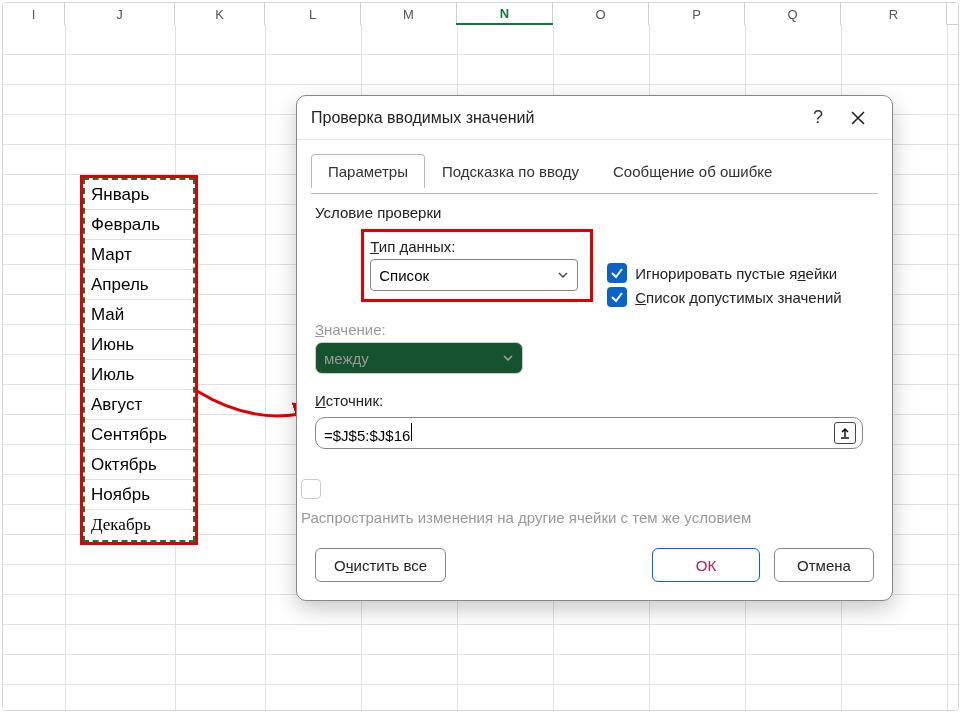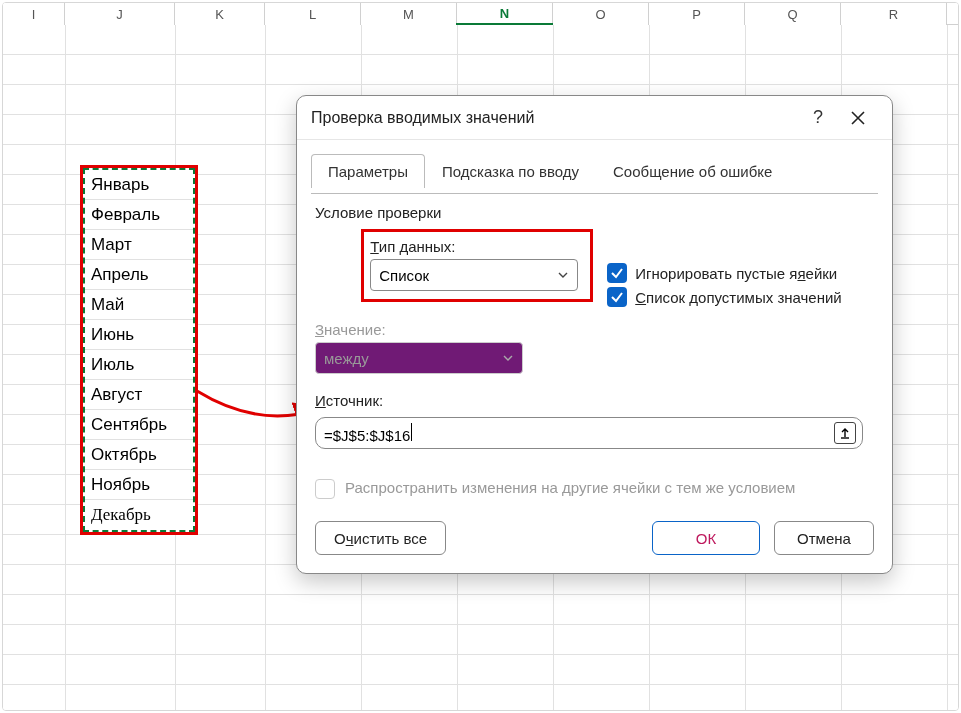--- a/index.html
+++ b/index.html
@@ -64,21 +64,21 @@
     border-bottom: 1px solid #e1e1e1;
     position: relative;
   }
   .vlines { position: absolute; left:0; top:22px; bottom:0; pointer-events:none; }
   .vline { position:absolute; top:0; bottom:0; border-right:1px solid #e1e1e1; }
 
   
   .month-box {
     position: absolute;
     left: 77px;
-    top: 162px;
+    top: 172px;
     width: 118px;
     border: 3px solid #e00000;
     padding: 0;
     z-index: 2;
   }
   .month-inner {
     border: 2px dashed #0a7a37;
     background: #fff;
   }
   .month-cell {
@@ -203,22 +203,23 @@
     height: 32px;
     padding: 0 8px;
     width: 208px;
     background: #fff;
     font-size: 15px;
     cursor: pointer;
   }
   .select-box.disabled {
     border-color: #ccc;
     color: #999;
-    background: #701a75;
+    background: #14532d;
     cursor: default;
+    border-radius: 7px;
   }
   .chev { width: 12px; height: 12px; }
 
   .check-row {
     display: flex;
     align-items: center;
     gap: 8px;
     font-size: 15px;
     color: #222;
     margin: 4px 0;
@@ -265,23 +266,24 @@
     align-items: center;
     justify-content: center;
     cursor: pointer;
   }
   .ref-btn svg { width: 12px; height: 12px; }
 
   .propagate {
     display: flex;
     align-items: flex-start;
     gap: 10px;
-    padding: 30px 18px 8px 18px;
+    padding: 30px 18px 8px 4px;
     color: #999;
     font-size: 15px;
+    flex-direction: column;
   }
   .propagate .checkbox {
     background: #fff;
     border: 1px solid #ccc;
   }
 
   .dlg-buttons {
     display: flex;
     padding: 14px 18px 18px 18px;
     gap: 14px;

